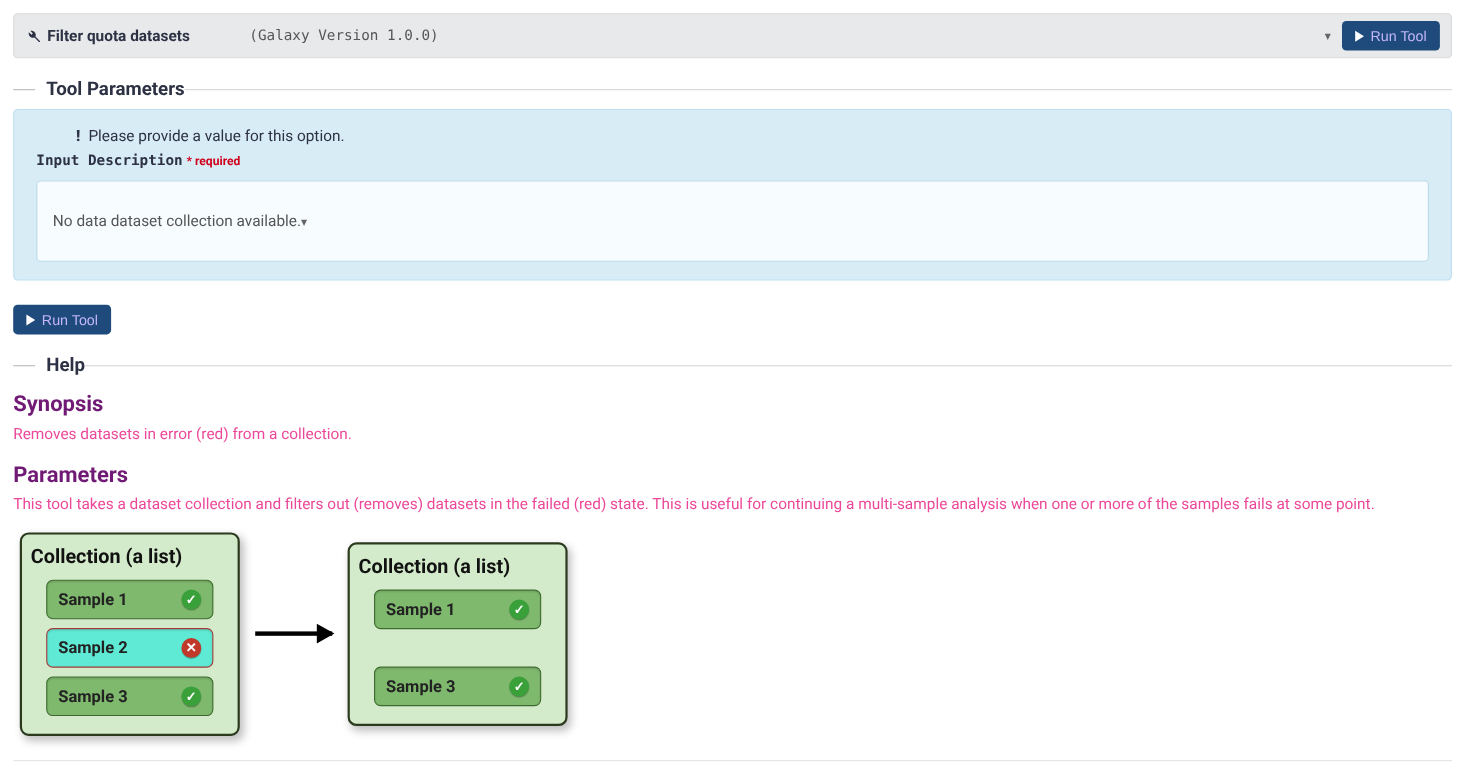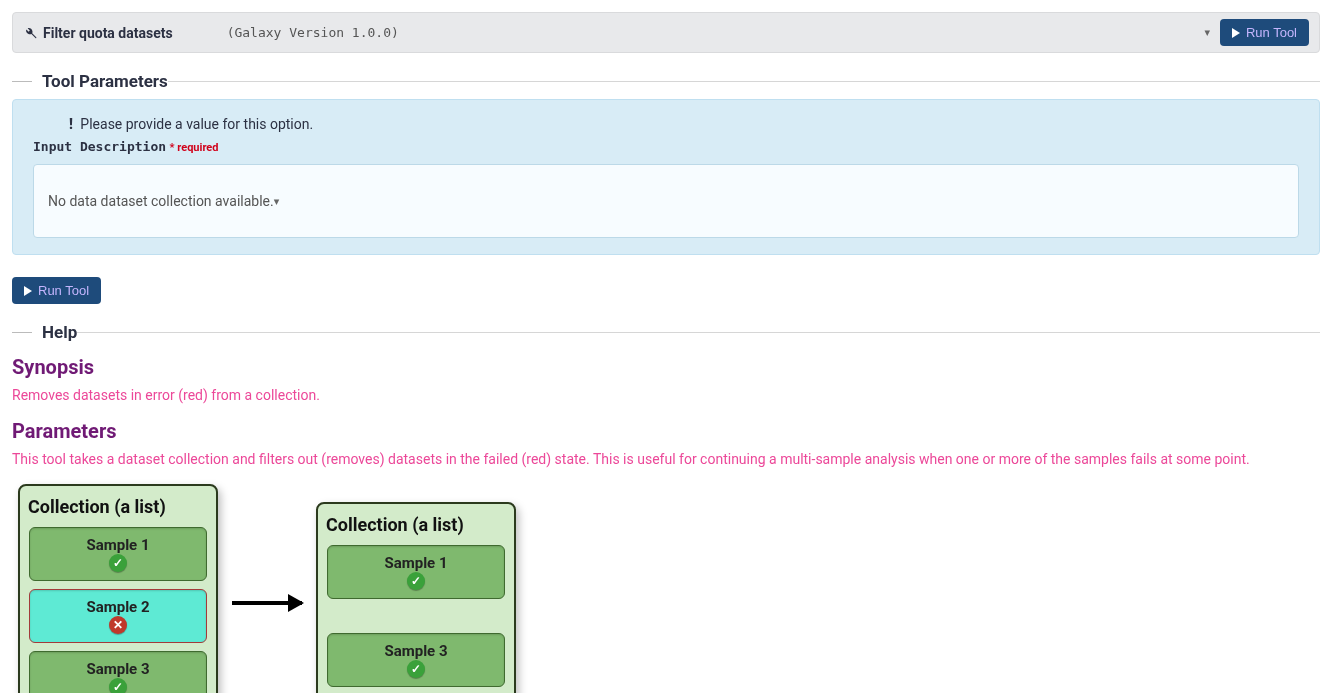--- a/index.html
+++ b/index.html
@@ -151,26 +151,25 @@
     margin: 2px 0 10px;
     color: #111;
   }
   .sample {
     display: flex;
     align-items: center;
     justify-content: space-between;
     border: 1px solid #3f6a2f;
     border-radius: 6px;
     padding: 8px 10px;
-    margin: 8px 1px;
+    margin: 8px 14px;
     font-weight: 700;
     font-size: 15px;
     color: #222;
     box-shadow: 0 1px 2px rgba(0,0,0,0.15) inset;
-    flex-direction: column;
   }
   .sample.ok { background: #7fb96e; }
   .sample.err { background: #5eead4; border-color: #a33a3a; }
   .sample.ghost { visibility: hidden; }
   .badge {
     width: 18px; height: 18px; border-radius: 50%;
     display: inline-flex; align-items: center; justify-content: center;
     color: #fff; font-size: 12px; font-weight: 700;
     box-shadow: 0 1px 1px rgba(0,0,0,0.3);
   }

